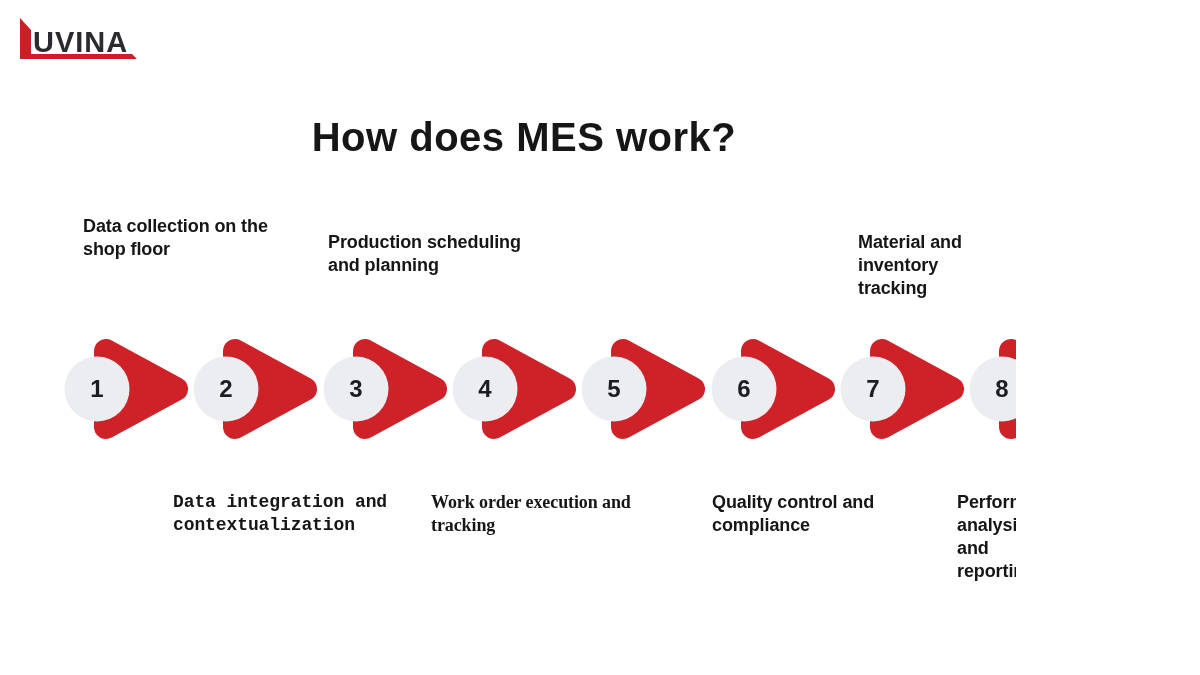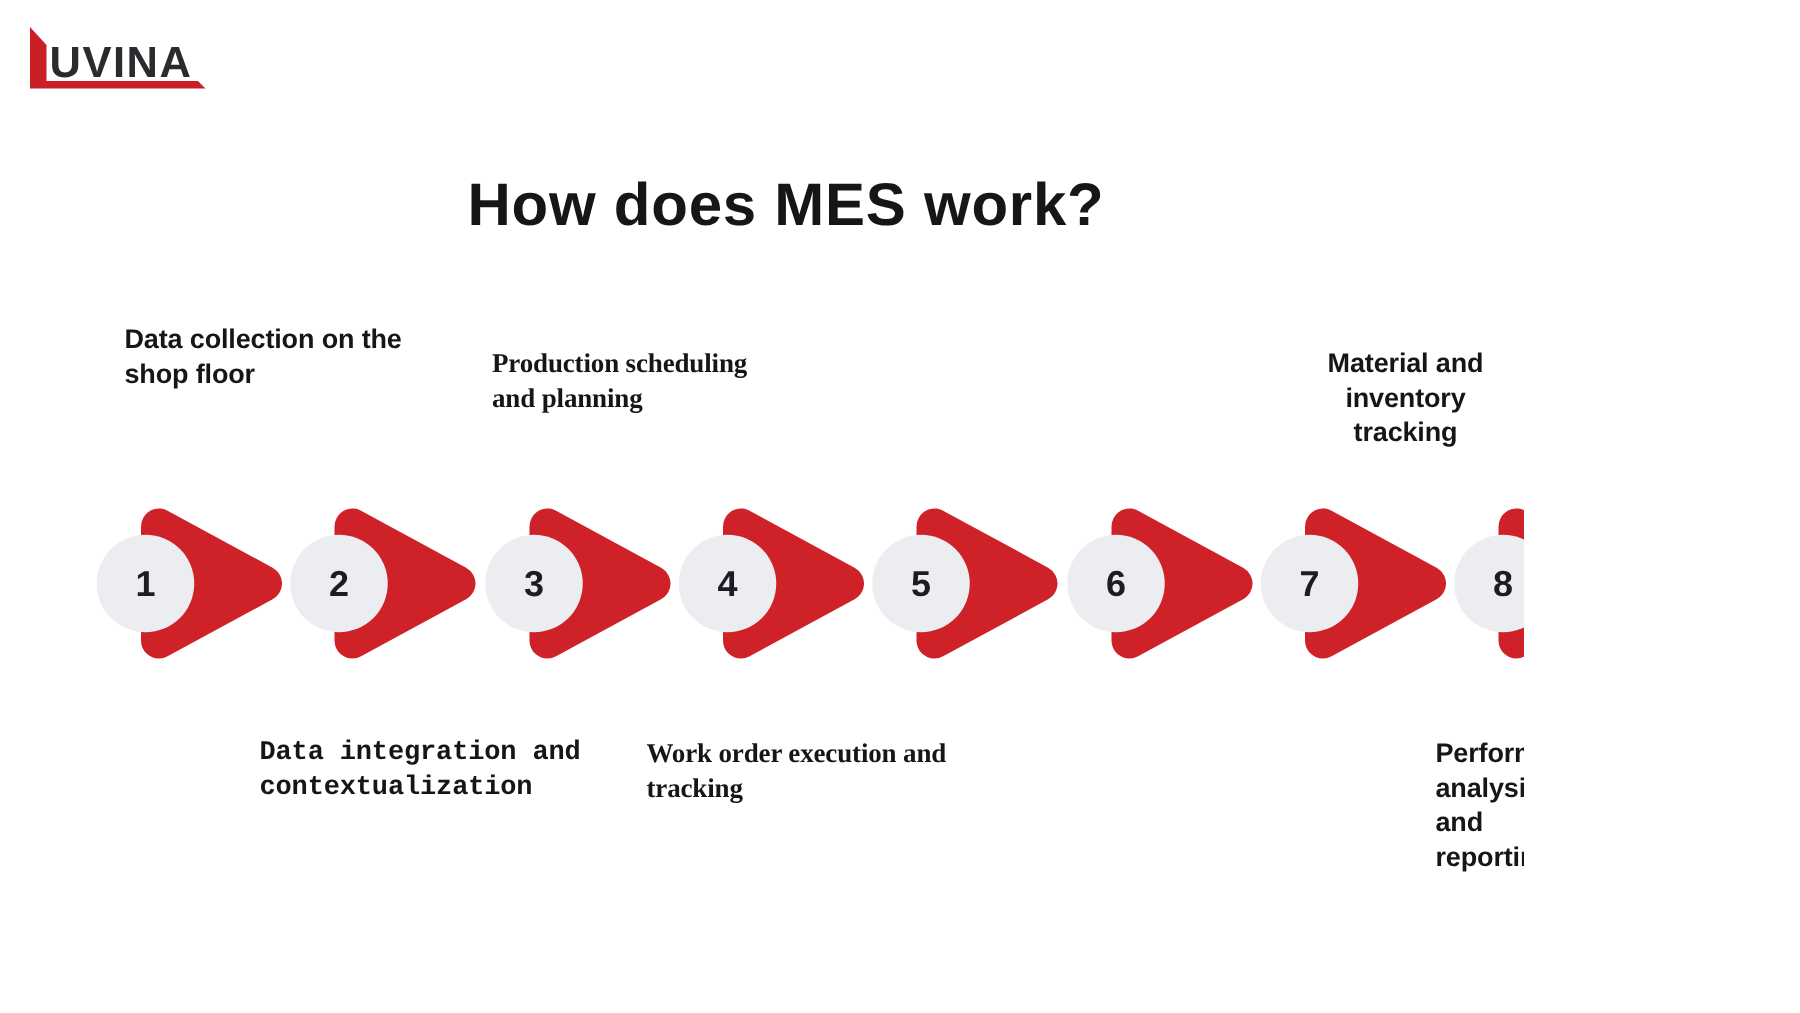--- a/index.html
+++ b/index.html
@@ -57,25 +57,25 @@
     position: absolute;
     white-space: pre-line;
     font: 700 18px/23px "Liberation Sans", sans-serif;
     letter-spacing: -0.1px;
     color: var(--text-color, #161616);
   }
   .s0 { left: 62px; }  .s1 { left: 191px; } .s2 { left: 321px; } .s3 { left: 450px; }
   .s4 { left: 579px; } .s5 { left: 709px; } .s6 { left: 838px; } .s7 { left: 967px; }
   .lbl0 { left: 83px;  top: 215px; }
   .lbl1 { left: 173px; top: 491px; font-family: Liberation Mono, monospace; }
-  .lbl2 { left: 328px; top: 231px; font-family: Liberation Serif, serif; }
+  .lbl2 { left: 328px; top: 231px; }
   .lbl3 { left: 431px; top: 491px; font-family: Liberation Serif, serif; }
   .lbl4 { left: 585px; top: 231px; }
   .lbl5 { left: 712px; top: 491px; }
-  .lbl6 { left: 858px; top: 231px; text-align: center; }
+  .lbl6 { left: 858px; top: 231px; }
   .lbl7 { left: 957px; top: 491px; }
 </style>
 </head>
 <body>
 
 <div class="canvas">
 
   <svg class="logo" viewBox="0 0 140 60" aria-hidden="true">
     <polygon class="logo-l" points="10,10 21,22 21,46 122,46 127,51 10,51"></polygon>
     <text class="logo-word" x="23" y="43.5">UVINA</text>
@@ -141,18 +141,20 @@
   </div>
 
   <div class="step-label lbl0">Data collection on the
 shop floor</div>
   <div class="step-label lbl1">Data integration and
 contextualization</div>
   <div class="step-label lbl2">Production scheduling
 and planning</div>
   <div class="step-label lbl3">Work order execution and
 tracking</div>
+  <div class="step-label lbl5">Quality control and
+compliance</div>
   <div class="step-label lbl6">Material and inventory
 tracking</div>
   <div class="step-label lbl7">Performance analysis
 and reporting</div>
 
 </div>
 
 </body></html>

